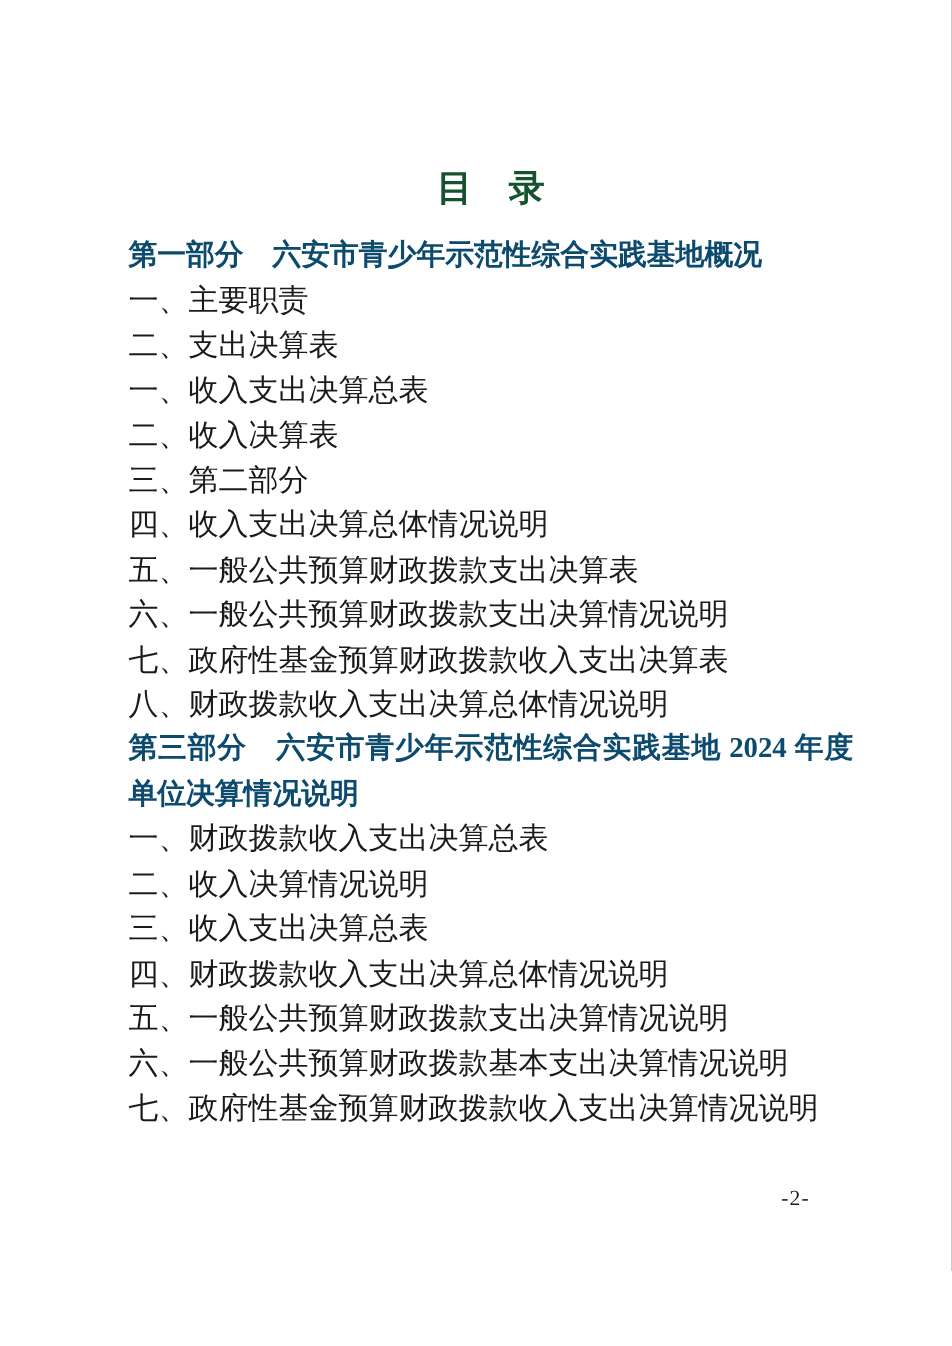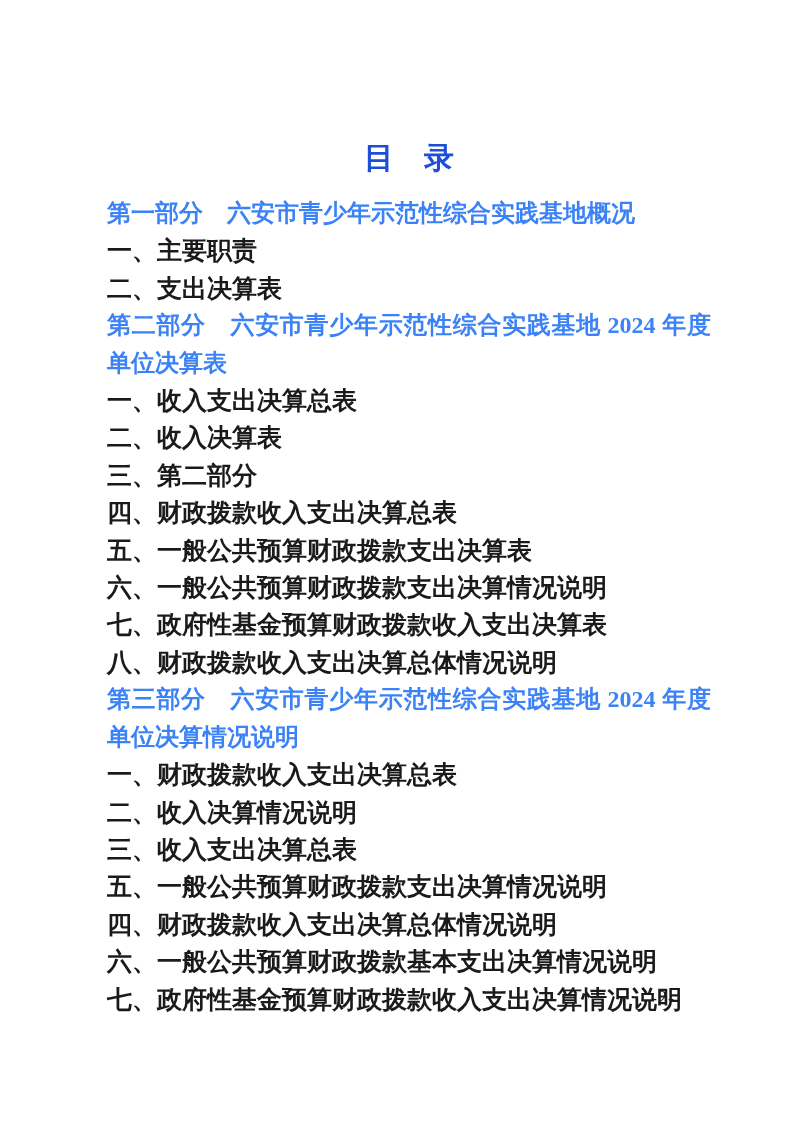--- a/index.html
+++ b/index.html
@@ -22,34 +22,34 @@
     left: 107px;
     top: 138px;
     width: 604px;
   }
   .doc-title {
     margin: 0 0 17px 0;
     font-size: 30px;
     font-weight: 700;
     line-height: 40px;
     text-align: center;
-    color: #1d4ed8;
+    color: #14532d;
   }
   .section-heading {
     margin: 0;
     font-size: 24px;
     font-weight: 700;
     line-height: 37.4px;
     text-align: justify;
-    color: #3b82f6;
+    color: #0c4a6e;
   }
   .toc-item {
     margin: 0;
     font-size: 25px;
-    font-weight: 700;
+    font-weight: 400;
     line-height: 37.4px;
     color: #1a1a1a;
   }
   .page-number {
     position: absolute;
     left: 651px;
     top: 988px;
     font-size: 18px;
     letter-spacing: 1px;
     color: #1a1a1a;
@@ -64,38 +64,37 @@
 
     <h1 class="doc-title">目　录</h1>
 
     <div>
       <h2 class="section-heading">第一部分　六安市青少年示范性综合实践基地概况</h2>
       <p class="toc-item">一、主要职责</p>
       <p class="toc-item">二、支出决算表</p>
     </div>
 
     <div>
-      <h2 class="section-heading">第二部分　六安市青少年示范性综合实践基地 2024 年度单位决算表</h2>
       <p class="toc-item">一、收入支出决算总表</p>
       <p class="toc-item">二、收入决算表</p>
       <p class="toc-item">三、第二部分</p>
-      <p class="toc-item">四、财政拨款收入支出决算总表</p>
+      <p class="toc-item">四、收入支出决算总体情况说明</p>
       <p class="toc-item">五、一般公共预算财政拨款支出决算表</p>
       <p class="toc-item">六、一般公共预算财政拨款支出决算情况说明</p>
       <p class="toc-item">七、政府性基金预算财政拨款收入支出决算表</p>
       <p class="toc-item">八、财政拨款收入支出决算总体情况说明</p>
     </div>
 
     <div>
       <h2 class="section-heading">第三部分　六安市青少年示范性综合实践基地 2024 年度单位决算情况说明</h2>
       <p class="toc-item">一、财政拨款收入支出决算总表</p>
       <p class="toc-item">二、收入决算情况说明</p>
       <p class="toc-item">三、收入支出决算总表</p>
+      <p class="toc-item">四、财政拨款收入支出决算总体情况说明</p>
       <p class="toc-item">五、一般公共预算财政拨款支出决算情况说明</p>
-      <p class="toc-item">四、财政拨款收入支出决算总体情况说明</p>
       <p class="toc-item">六、一般公共预算财政拨款基本支出决算情况说明</p>
       <p class="toc-item">七、政府性基金预算财政拨款收入支出决算情况说明</p>
     </div>
 
   </div>
 
   <div class="page-number">-2-</div>
 </div>
 
 </body></html>

